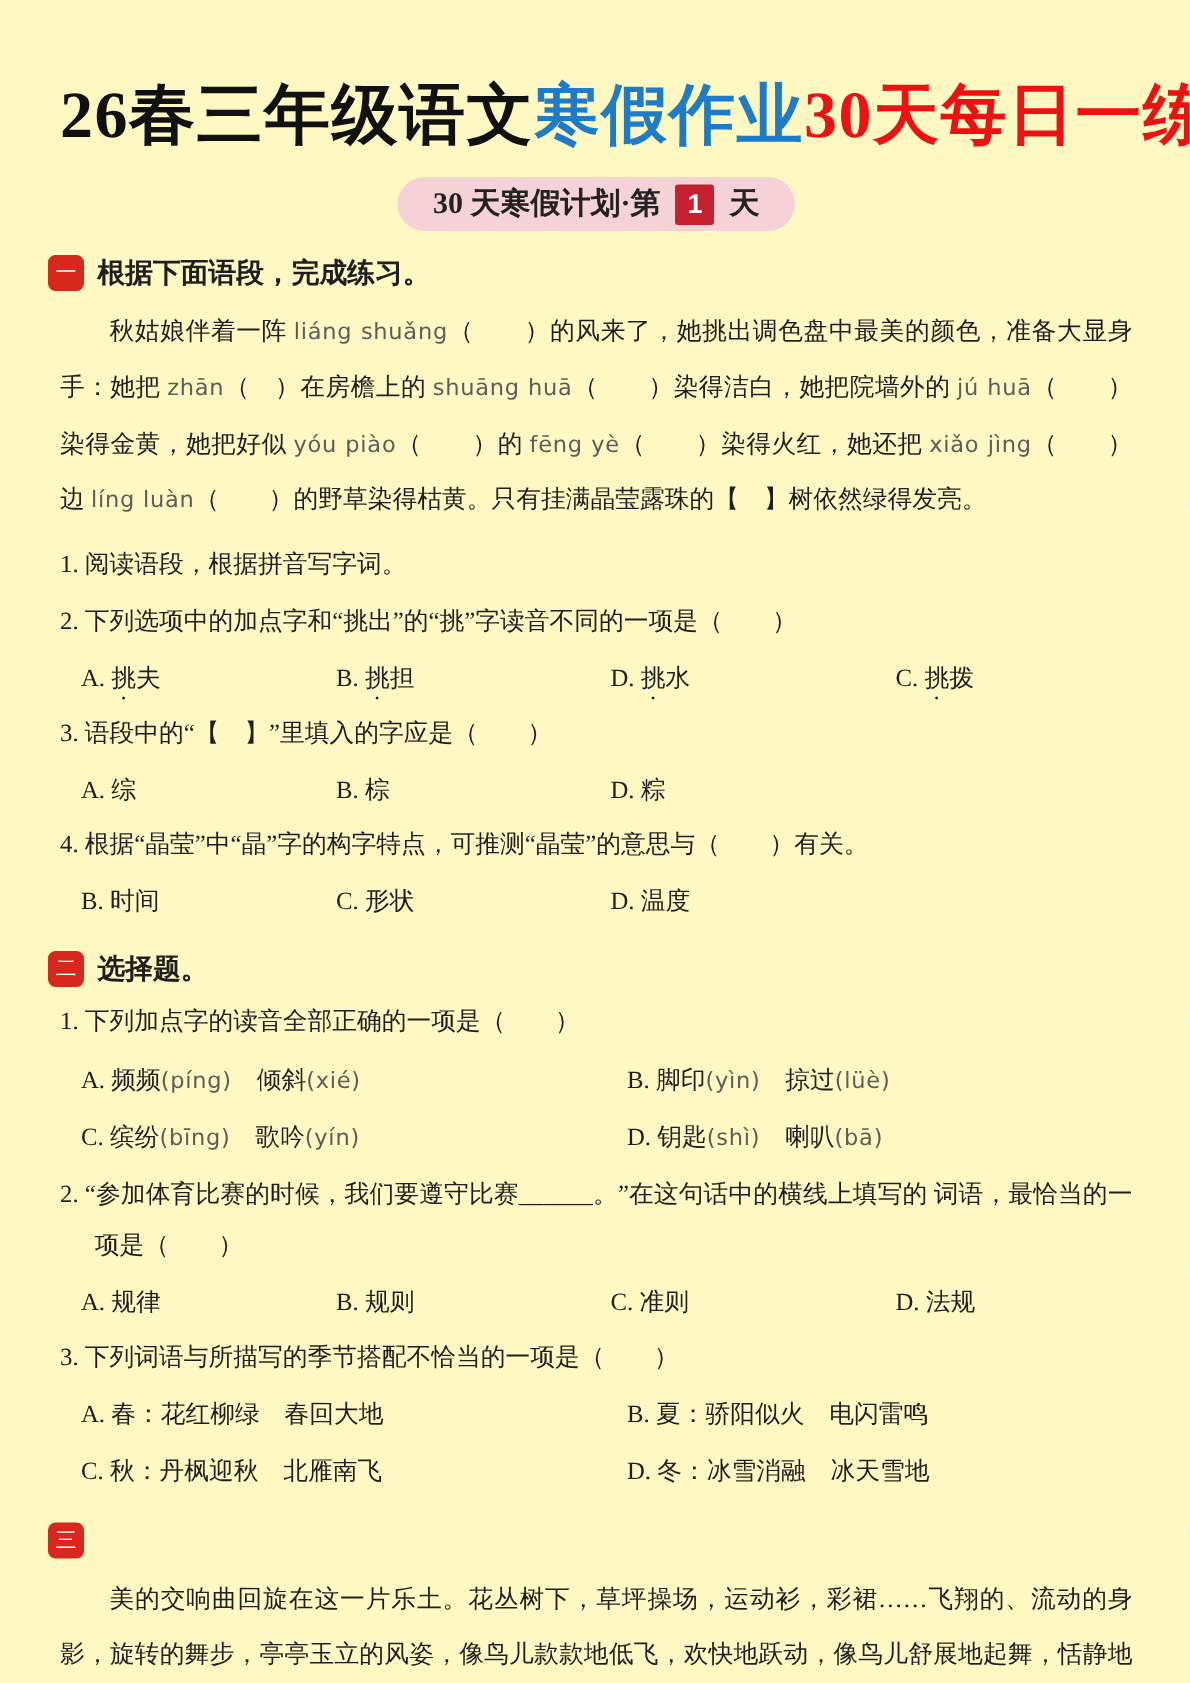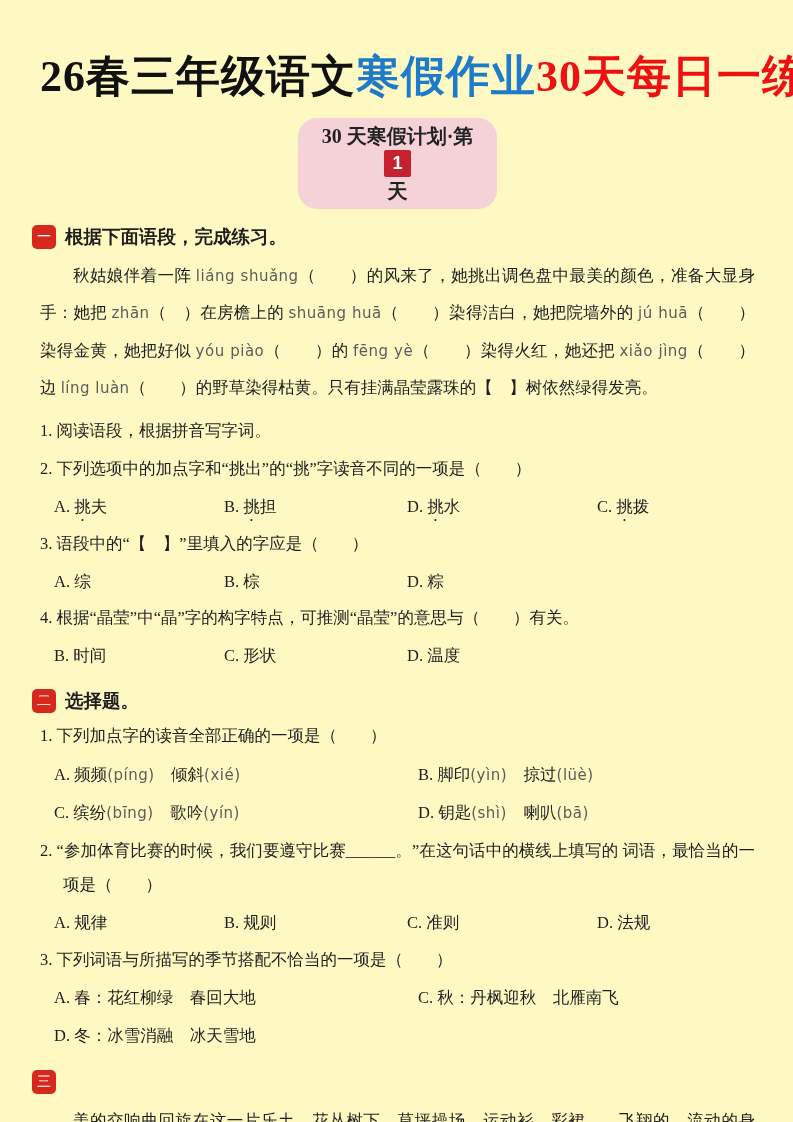--- a/index.html
+++ b/index.html
@@ -15,21 +15,21 @@
     margin:0; text-align:center; font-size:44px; font-weight:700;
     letter-spacing:1px; line-height:1.12; white-space:nowrap;
   }
   .t-black { color:#111111; }
   .t-blue  { color:#1d7bc9; }
   .t-red   { color:#ee1111; }
   .title-rule { height:3px; background:#a41f2d; margin:7px -38px 0 -40px; }
   .badge {
     align-self:center; margin-top:10px; background:#f4d2d7; border-radius:19px;
     padding:4px 24px; font-size:20px; font-weight:700; color:#222;
-    display:flex; align-items:center; line-height:1.4;flex-direction:column;
+    display:flex; align-items:center; gap:10px; line-height:1.4;
   }
   .day-num {
     background:#c5212f; color:#ffffff; padding:0 8px; font-size:18px;
     border-radius:2px; line-height:1.5; font-family:"Liberation Sans",sans-serif;
     font-weight:700;
   }
   
   .sec-head {
     display:flex; align-items:center; gap:9px; margin:15px 0 4px -8px;
     font-family:"Liberation Sans","DejaVu Sans",sans-serif; font-size:18.5px; font-weight:700;
@@ -128,20 +128,21 @@
   <div class="opts4">
     <div class="opt">A. 规律</div>
     <div class="opt">B. 规则</div>
     <div class="opt">C. 准则</div>
     <div class="opt">D. 法规</div>
   </div>
 
   <div class="q">3. 下列词语与所描写的季节搭配不恰当的一项是（　　）</div>
   <div class="opts2">
     <div class="opt">A. 春：花红柳绿　春回大地</div>
+    <div class="opt">B. 夏：骄阳似火　电闪雷鸣</div>
     <div class="opt">C. 秋：丹枫迎秋　北雁南飞</div>
     <div class="opt">D. 冬：冰雪消融　冰天雪地</div>
   </div>
 
   <div class="sec-head">
     <span class="sec-num">三</span>
   </div>
 
   <p class="passage"><span>美的交响曲回旋在这一片乐土。花丛树下，草坪操场，运动衫，彩裙……飞翔的、流动的身影，旋转的舞步，亭亭玉立的风姿，像鸟儿款款地低飞，欢快地跃动，像鸟儿舒展地起舞，恬静地栖息。歌声，笑语，像海潮的喧哗中，鸟儿倾心地鸣啭</span></p>
 

